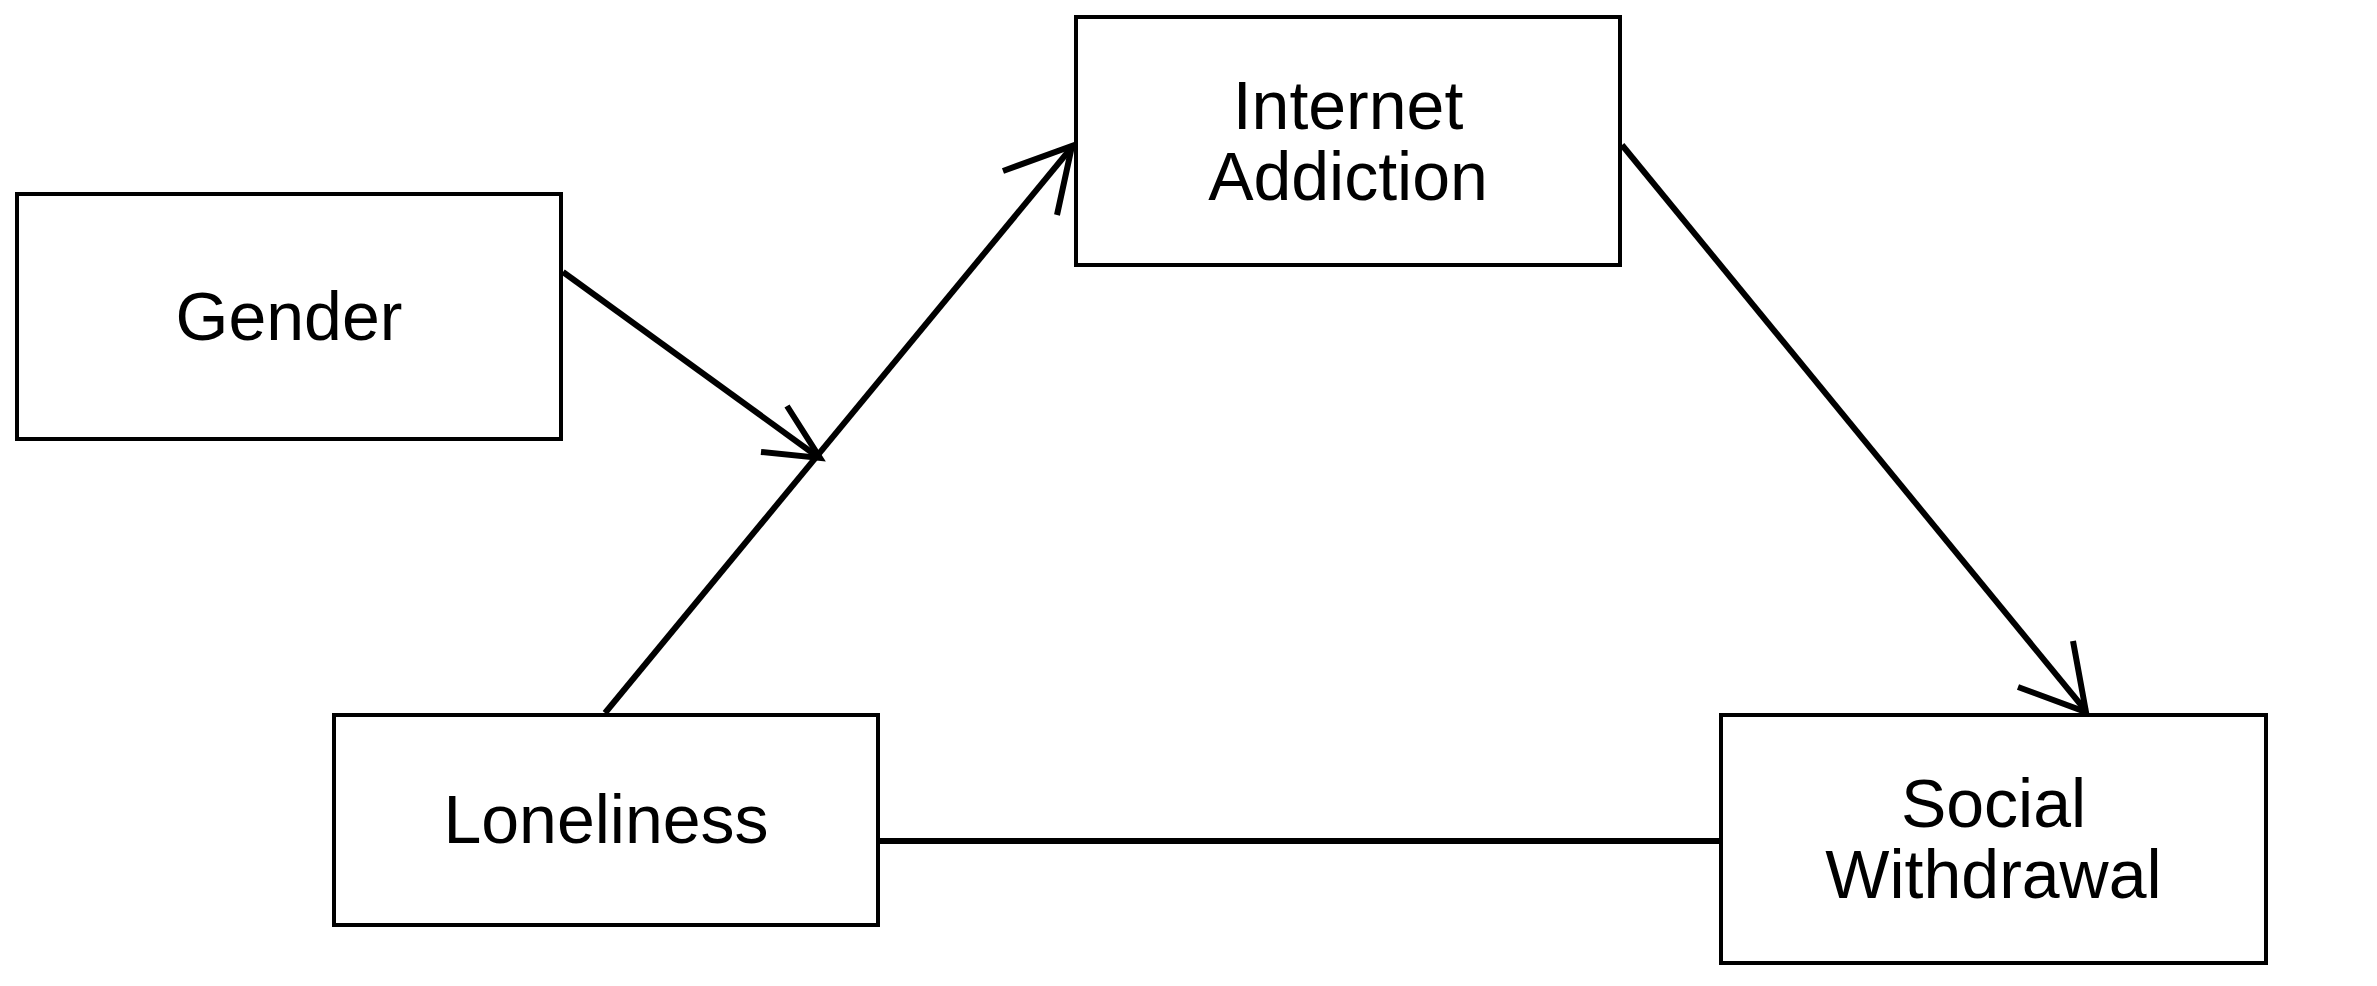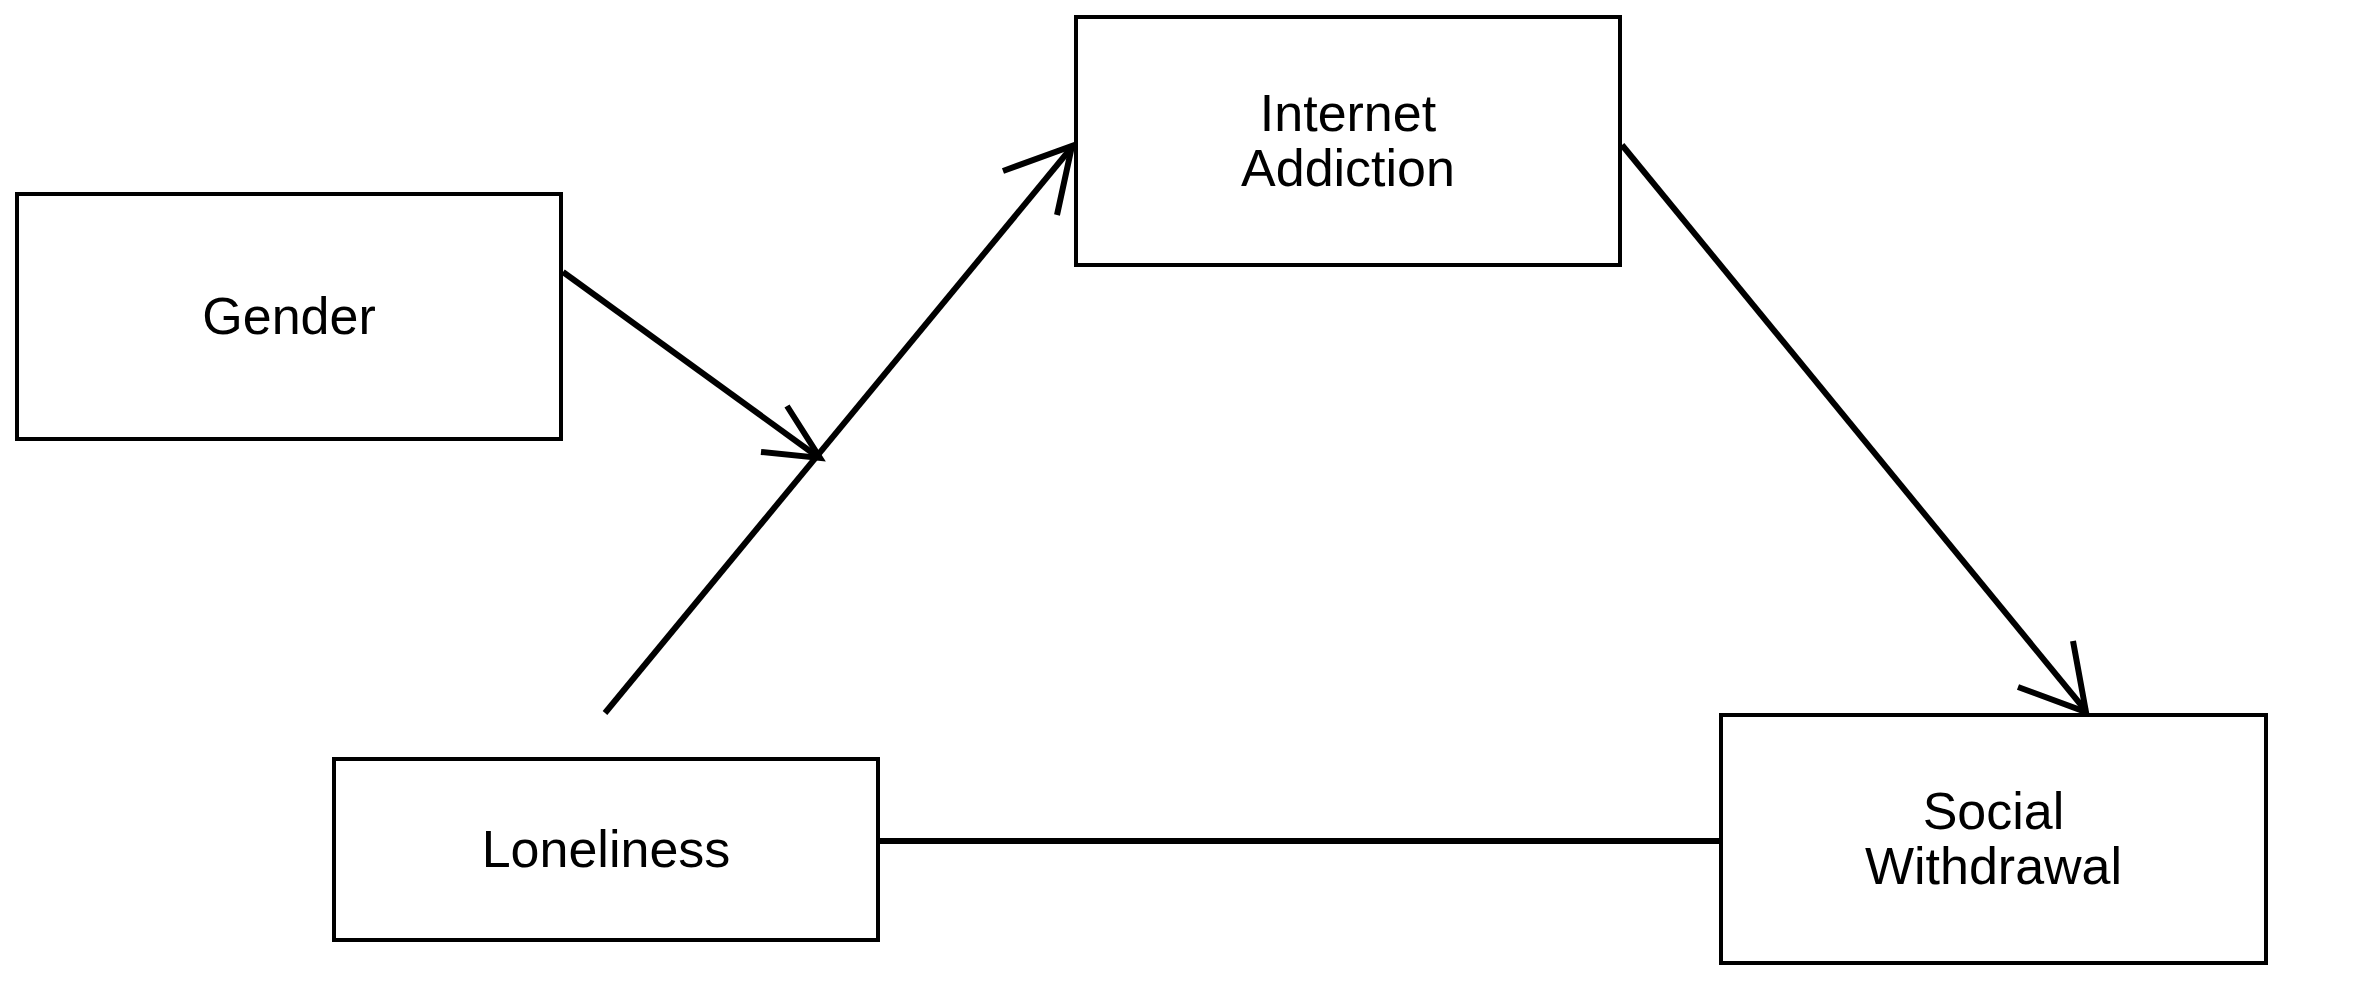--- a/index.html
+++ b/index.html
@@ -21,21 +21,21 @@
     background: #ffffff;
     border: 4px solid #000000;
     display: flex;
     align-items: center;
     justify-content: center;
     text-align: center;
     z-index: 2;
   }
   .node-label {
     font-family: "Liberation Sans", sans-serif;
-    font-size: 52px;
+    font-size: 68px;
     line-height: 1.05;
     color: #000000;
     letter-spacing: 0px;
     white-space: pre-line;
   }
   #edges {
     position: absolute;
     left: 0;
     top: 0;
     width: 2377px;
@@ -73,21 +73,21 @@
 
   <div class="node" style="left:15px; top:144px; width:548px; height:249px;margin-top:48px;">
     <span class="node-label">Gender</span>
   </div>
 
   <div class="node" style="left:1074px; top:15px; width:548px; height:252px;">
     <span class="node-label">Internet
 Addiction</span>
   </div>
 
-  <div class="node" style="left:332px; top:713px; width:548px; height:185px;margin-top:44px;">
+  <div class="node" style="left:332px; top:713px; width:548px; height:214px;">
     <span class="node-label">Loneliness</span>
   </div>
 
   <div class="node" style="left:1719px; top:713px; width:549px; height:252px;">
     <span class="node-label">Social
 Withdrawal</span>
   </div>
 
 </div>
 

